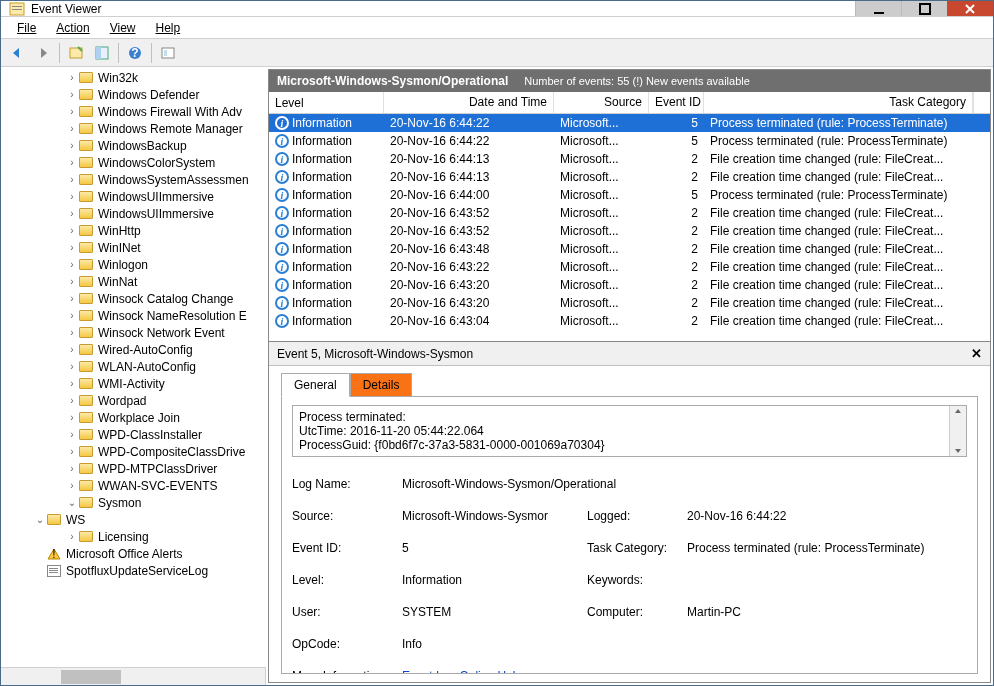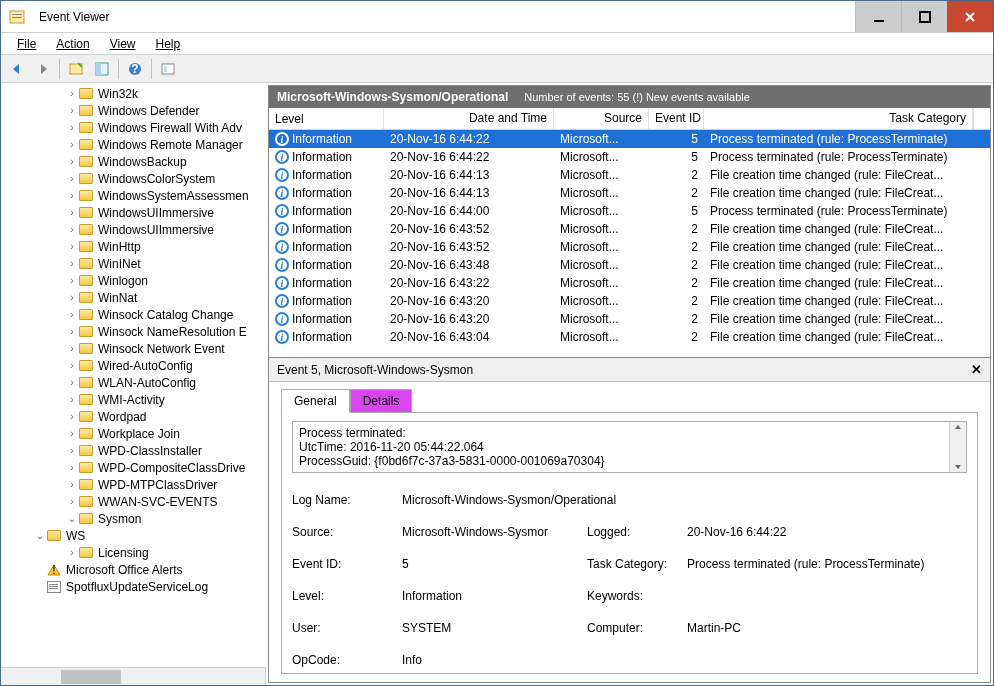--- a/index.html
+++ b/index.html
@@ -1,20 +1,20 @@
 <!DOCTYPE html>
 <html><head>
 <meta charset="utf-8">
 <style>
 * { box-sizing: border-box; margin: 0; padding: 0; font-family: "Segoe UI", Tahoma, sans-serif; font-size: 12px; }
 body { background: #fff; overflow: hidden; }
 
 .window { width: 994px; height: 686px; border: 1px solid #4a6a8a; display: flex; flex-direction: column; background: #fff; }
 
-.titlebar { height: 32px; background: #fff; display: flex; align-items: center; border-bottom: 1px solid #d0d0d0; gap: 8px; }
+.titlebar { height: 16px; background: #fff; display: flex; align-items: center; border-bottom: 1px solid #d0d0d0; }
 .titlebar .icon { width: 16px; height: 16px; margin: 0 6px 0 8px; }
 .titlebar .title { flex: 1; font-size: 12px; color: #000; }
 .winbtns { display: flex; height: 100%; }
 .winbtn { width: 46px; display: flex; align-items: center; justify-content: center; cursor: pointer; }
 .winbtn.min, .winbtn.max { background: #ccc; border-left: 1px solid #bbb; }
 .winbtn.close { background: #c8472f; color: #fff; }
 .winbtn svg { width: 12px; height: 12px; }
 
 .menubar { height: 22px; display: flex; align-items: center; padding: 0 6px; border-bottom: 1px solid #d0d0d0; background: #fff; text-decoration: underline; }
 .menubar span { padding: 2px 10px; cursor: pointer; }
@@ -56,21 +56,21 @@
 .c-eid { width: 55px; text-align: right; padding-right: 10px; }
 .c-task { flex: 1; }
 .info-icon { width: 14px; height: 14px; border-radius: 50%; background: #fff; border: 2px solid #2a7fd4; color: #2a7fd4; display: inline-flex; align-items: center; justify-content: center; font-weight: bold; font-size: 10px; font-family: serif; font-style: italic; }
 .row.sel .info-icon { border-color: #fff; background: #1e6fd6; color: #fff; }
 
 .detail { flex: 1; display: flex; flex-direction: column; overflow: hidden; }
 .detail-hdr { background: #f0f0f0; border-bottom: 1px solid #c0c0c0; height: 24px; display: flex; align-items: center; padding: 0 8px; justify-content: space-between; }
 .detail-hdr .dt { font-size: 12px; }
 .detail-hdr .dx { cursor: pointer; font-weight: bold; font-size: 13px; }
 .tabs { display: flex; padding: 6px 12px 0; background: #fff; }
-.tab { padding: 4px 12px; border: 1px solid #aaa; background: #d946ef; cursor: pointer; position: relative; bottom: -1px; }
+.tab { padding: 4px 12px; border: 1px solid #aaa; background: #f97316; cursor: pointer; position: relative; bottom: -1px; }
 .tab.active { background: #fff; border-bottom-color: #fff; z-index: 1; }
 .detail-body { margin: 0 12px 8px; border: 1px solid #aaa; flex: 1; padding: 8px 10px; overflow: hidden; display: flex; flex-direction: column; }
 .msgbox { border: 1px solid #aaa; padding: 4px 6px; height: 56px; margin-bottom: 20px; position: relative; font-size: 11px; line-height: 14px; }
 .msgbox .scrl { position: absolute; right: 0; top: 0; bottom: 0; width: 17px; border-left: 1px solid #ccc; background: #f0f0f0; display: flex; flex-direction: column; justify-content: space-between; align-items: center; }
 .props { display: grid; grid-template-columns: 110px 185px 100px 1fr; row-gap: 18px; font-size: 12px; }
 .props .k { color: #000; }
 .link { color: #0645cc; text-decoration: underline; cursor: pointer; }
 </style>
 </head>
 <body>

